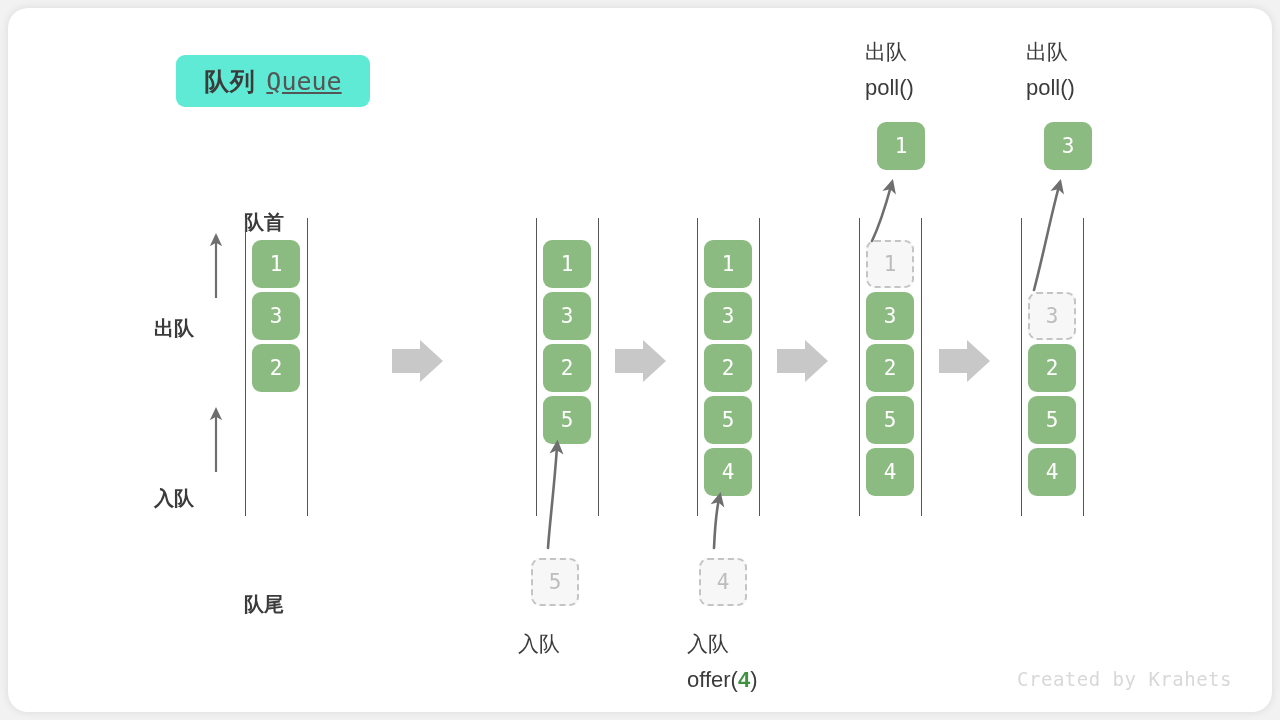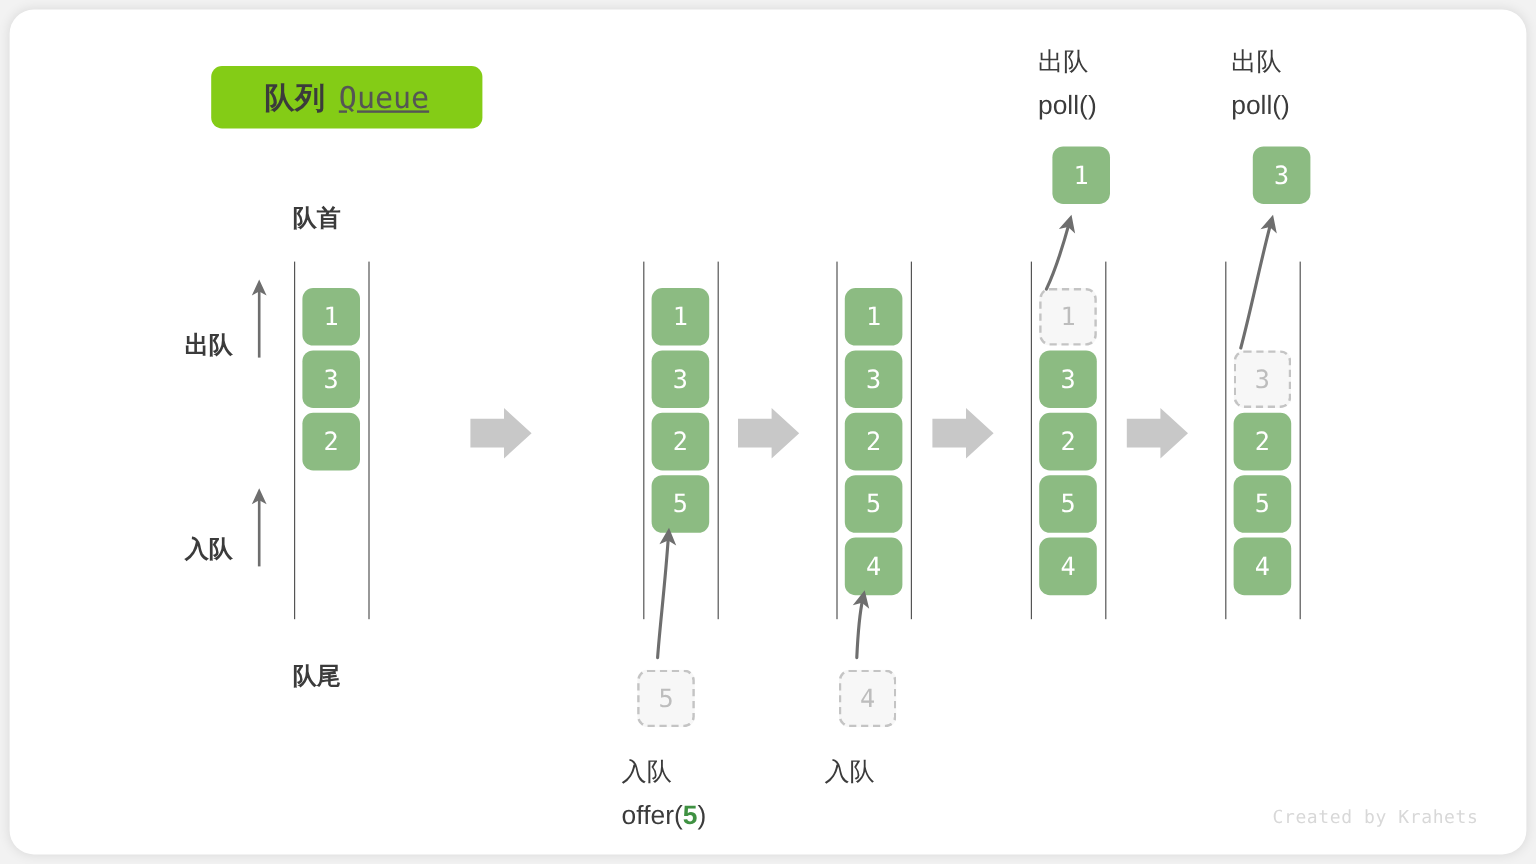--- a/index.html
+++ b/index.html
@@ -33,23 +33,23 @@
     border-radius: 20px;
     box-shadow: 0 0 10px rgba(0,0,0,0.10);
     box-sizing: border-box;
   }
 
   
   #title-chip {
     position: absolute;
     left: 168px;
     top: 47px;
-    width: 226px;
+    width: 194px;
     height: 52px;
-    background: #84cc16;
+    background: #5eead4;
     border-radius: 9px;
     display: flex;
     align-items: center;
     justify-content: center;
     gap: 11px;
   }
   #title-cn {
     font-size: 25px;
     font-weight: bold;
     color: #3b3b3b;
@@ -62,20 +62,21 @@
     text-decoration: underline;
   }
 
   
   .cn-label {
     position: absolute;
     font-size: 20px;
     font-weight: bold;
     color: #3b3b3b;
     white-space: nowrap;
+    margin-top: 41px;
   }
   .op-label {
     position: absolute;
     white-space: nowrap;
     line-height: 36px;
     text-align: left;
   }
   .op-cn {
     display: block;
     font-size: 21px;
@@ -170,21 +171,21 @@
     height: 720px;
     pointer-events: none;
   }
 
   
   #credit {
     position: absolute;
     right: 40px;
     bottom: 22px;
     font-family: "DejaVu Sans Mono", "Liberation Mono", monospace;
-    font-size: 15px;
+    font-size: 19px;
     color: #d8d8d8;
     letter-spacing: 0.5px;
   }
 </style>
 </head>
 <body>
 
 <div id="canvas">
   <div id="card">
 
@@ -211,35 +212,35 @@
       <div class="rail rail-l"></div>
       <div class="rail rail-r"></div>
       <div class="cell filled" style="top:22px;">1</div>
       <div class="cell filled" style="top:74px;">3</div>
       <div class="cell filled" style="top:126px;">2</div>
       <div class="cell filled" style="top:178px;">5</div>
     </div>
     <div class="pending-cell" style="left:523px; top:550px;">5</div>
     <div class="op-label" style="left:510px; top:618px;">
       <span class="op-cn">入队</span>
-      <span class="op-code"><span>offer(</span><span class="num">5</span><span>)</span></span>
     </div>
 
     <div class="queue-col" style="left:689px;">
       <div class="rail rail-l"></div>
       <div class="rail rail-r"></div>
       <div class="cell filled" style="top:22px;">1</div>
       <div class="cell filled" style="top:74px;">3</div>
       <div class="cell filled" style="top:126px;">2</div>
       <div class="cell filled" style="top:178px;">5</div>
       <div class="cell filled" style="top:230px;">4</div>
     </div>
     <div class="pending-cell" style="left:691px; top:550px;">4</div>
     <div class="op-label" style="left:679px; top:618px;">
       <span class="op-cn">入队</span>
+      <span class="op-code"><span>offer(</span><span class="num">4</span><span>)</span></span>
     </div>
 
     <div class="queue-col" style="left:851px;">
       <div class="rail rail-l"></div>
       <div class="rail rail-r"></div>
       <div class="cell ghost" style="top:22px;">1</div>
       <div class="cell filled" style="top:74px;">3</div>
       <div class="cell filled" style="top:126px;">2</div>
       <div class="cell filled" style="top:178px;">5</div>
       <div class="cell filled" style="top:230px;">4</div>

